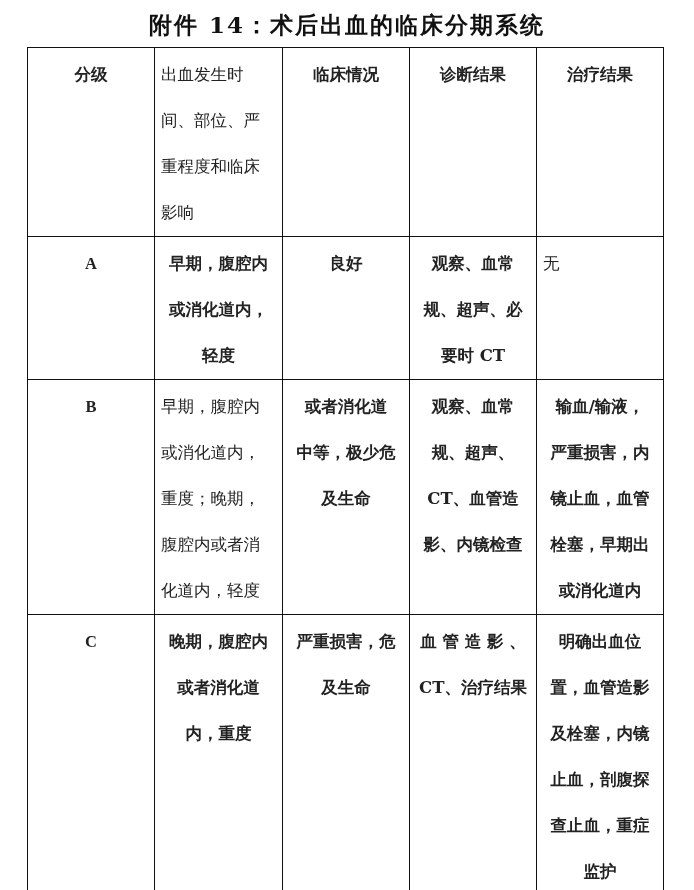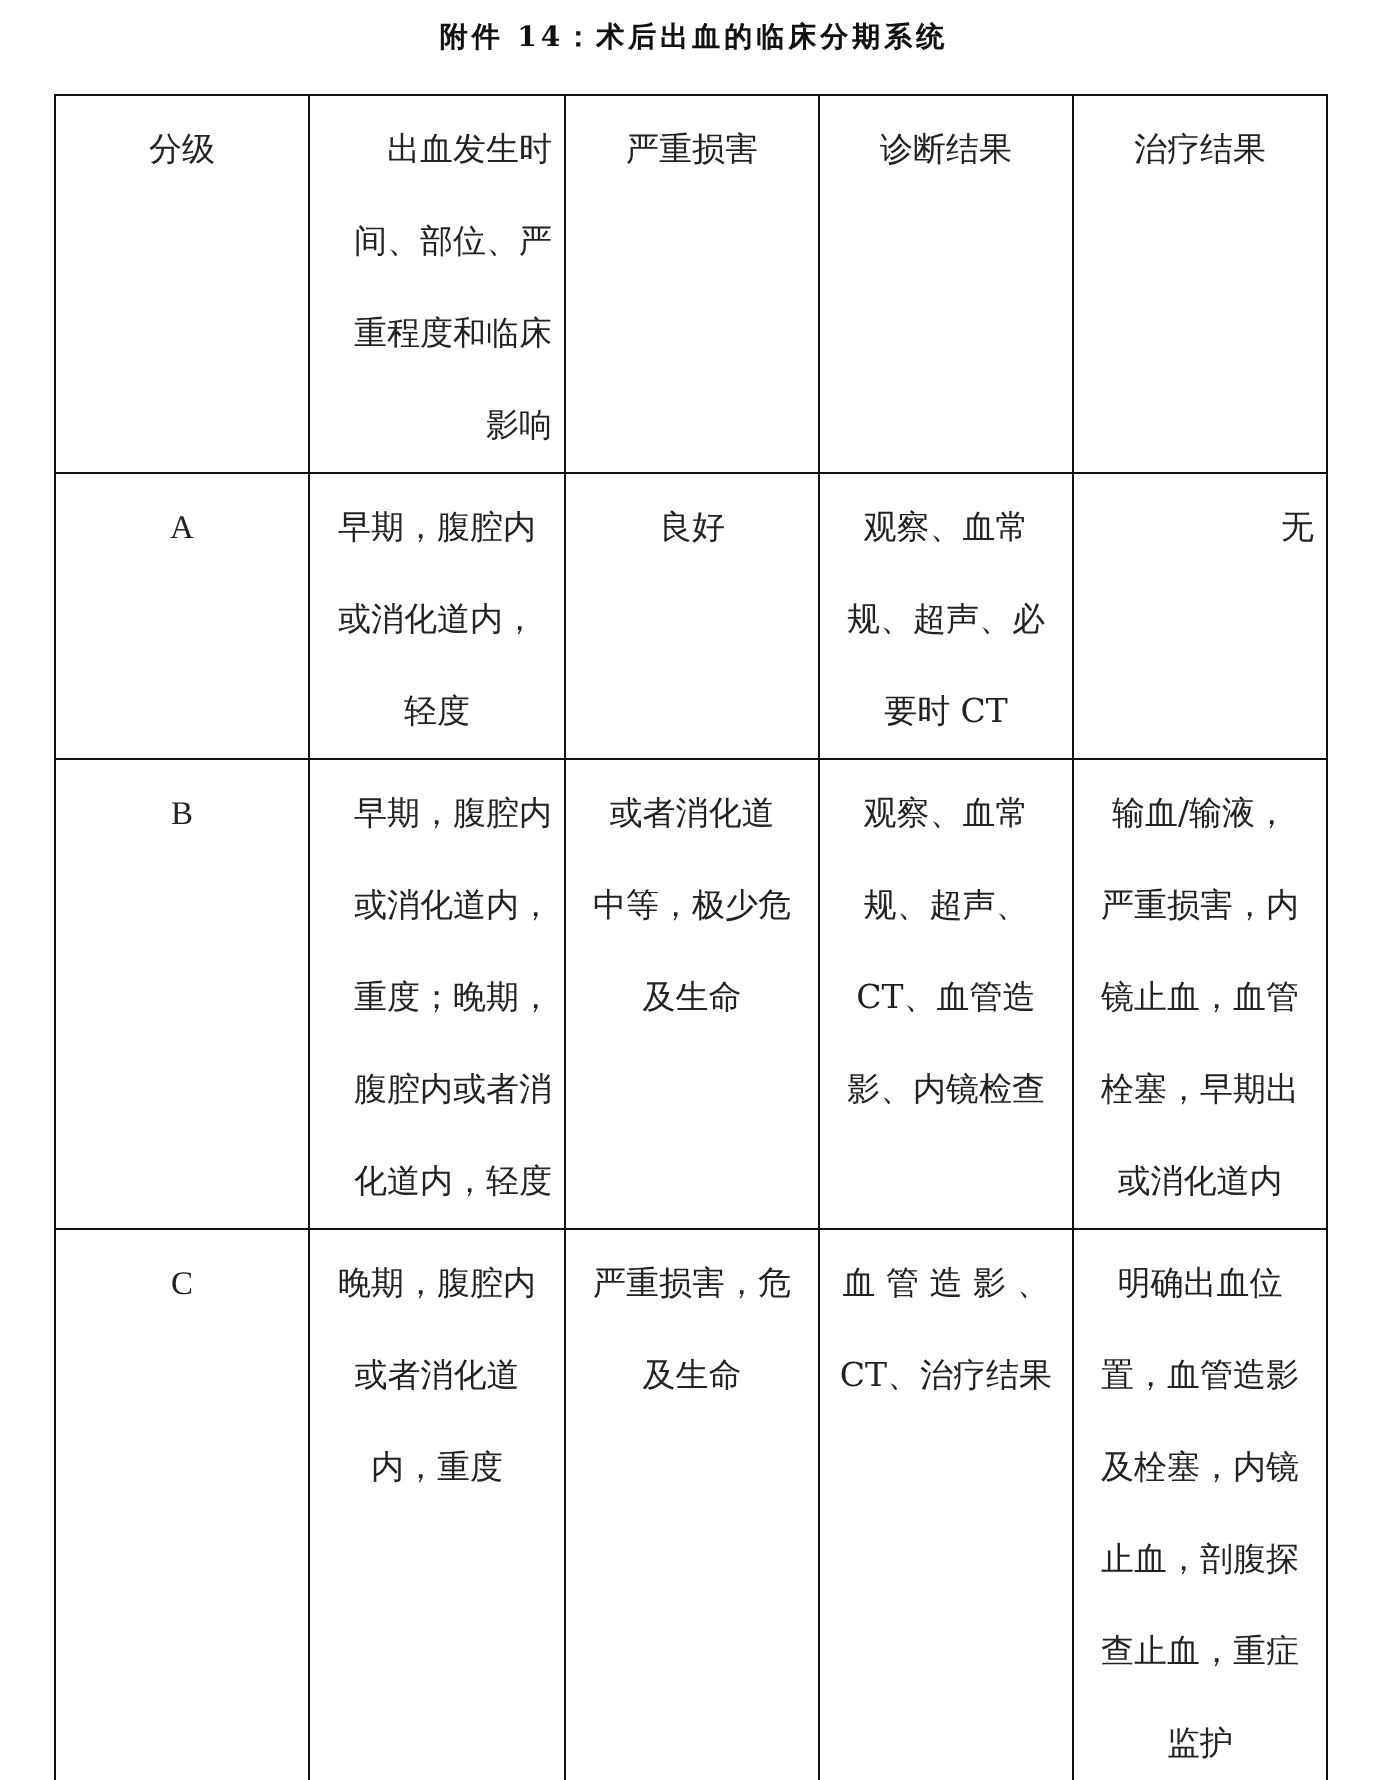--- a/index.html
+++ b/index.html
@@ -3,39 +3,39 @@
 <meta charset="utf-8">
 <style>
   html, body { margin: 0; padding: 0; background: #ffffff; }
   body {
     width: 694px; height: 890px; position: relative; overflow: hidden;
     font-family: "DejaVu Serif", "Liberation Serif", serif;
     color: #1a1a1a;
   }
   .title {
     position: absolute; left: 0; top: 10px; width: 694px;
-    text-align: center; font-size: 14px; font-weight: bold; letter-spacing: 2px;
+    text-align: center; font-size: 23px; font-weight: bold; letter-spacing: 2px;
     color: #111;
   }
   table.grid {
     position: absolute; left: 27px; top: 47px;
     border-collapse: collapse; table-layout: fixed;
     width: 636px;
   }
   table.grid td {
     border: 1.5px solid #111;
     vertical-align: top;
     font-size: 16.5px;
     line-height: 46px;
     padding: 0 6px;
     color: #222;
     word-break: break-all;
   }
-  td.c { text-align: center; }
-  td.l { text-align: right; }
+  td.c { text-align: center; font-weight: bold; }
+  td.l { text-align: left; }
   .cell-inner { padding-top: 4px; }
   .grade { font-family: "Liberation Serif", serif; font-size: 17px; }
 </style>
 </head>
 <body>
 
 <div class="title">附件 14：术后出血的临床分期系统</div>
 
 <table class="grid">
   <colgroup>
@@ -55,21 +55,21 @@
     <td class="l">
           <div class="cell-inner">
             <div>出血发生时</div>
             <div>间、部位、严</div>
             <div>重程度和临床</div>
             <div>影响</div>
           </div>
         </td>
     <td class="c">
           <div class="cell-inner">
-            <div>严重损害</div>
+            <div>临床情况</div>
           </div>
         </td>
     <td class="c">
           <div class="cell-inner">
             <div>诊断结果</div>
           </div>
         </td>
     <td class="c">
           <div class="cell-inner">
             <div>治疗结果</div>

